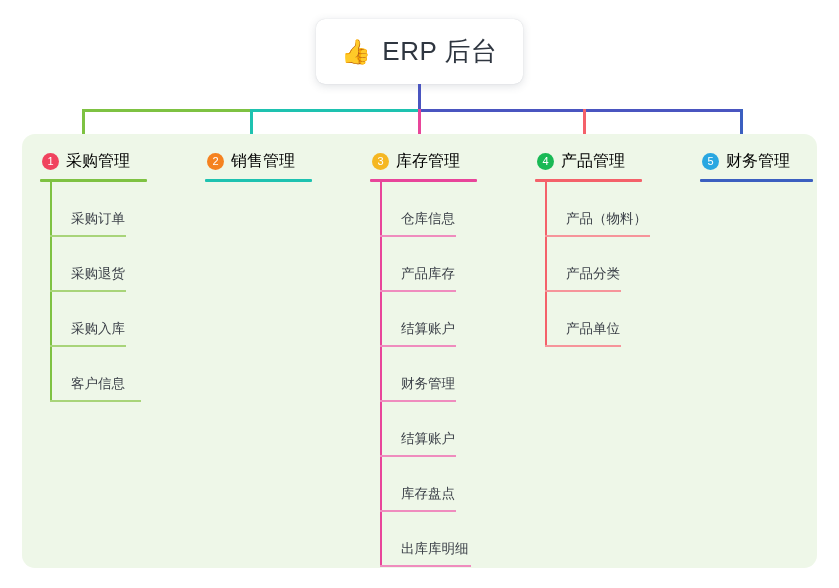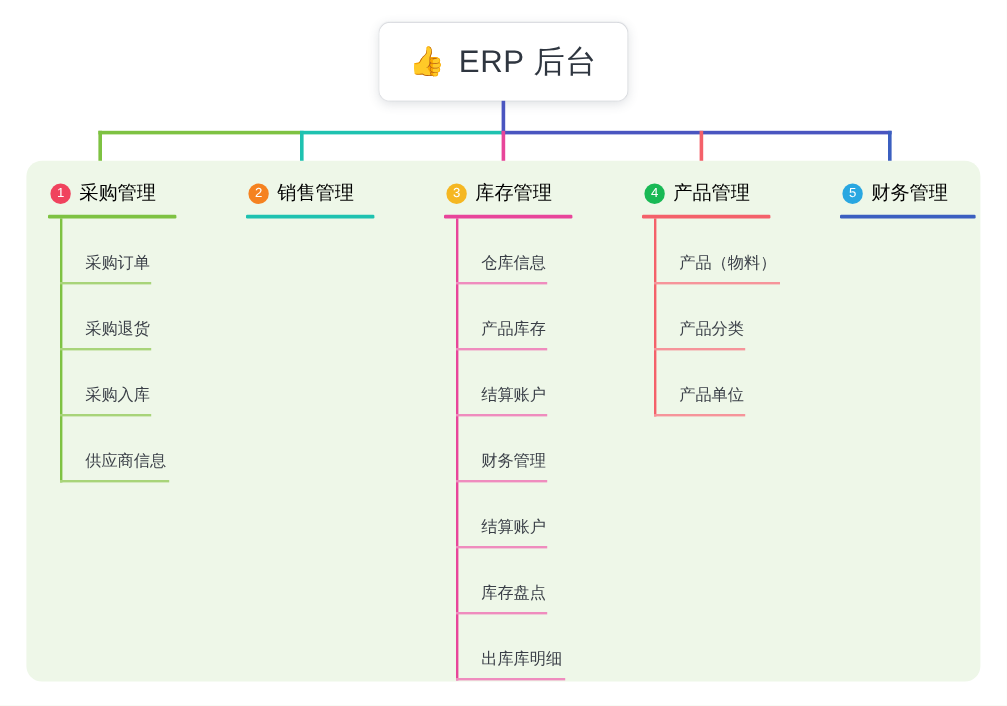--- a/index.html
+++ b/index.html
@@ -115,21 +115,21 @@
           </div>
           <div class="item">
             <span class="item-label">采购退货</span>
             <div class="item-rule" style="background: rgb(168, 212, 121); width: 76px;"></div>
           </div>
           <div class="item">
             <span class="item-label">采购入库</span>
             <div class="item-rule" style="background: rgb(168, 212, 121); width: 76px;"></div>
           </div>
           <div class="item">
-            <span class="item-label">供应商信息</span>
+            <span class="item-label">客户信息</span>
             <div class="item-rule" style="background: rgb(168, 212, 121); width: 91px;"></div>
           </div>
         </div>
       </div>
       <div class="col" style="left: 205px; top: 146px; width: 150px;">
         <div class="col-head">
           <span class="badge" style="background: rgb(245, 130, 32);">2</span>
           <span class="col-title">销售管理</span>
         </div>
         <div class="head-rule" style="background: rgb(30, 194, 176); width: 107px;"></div>

